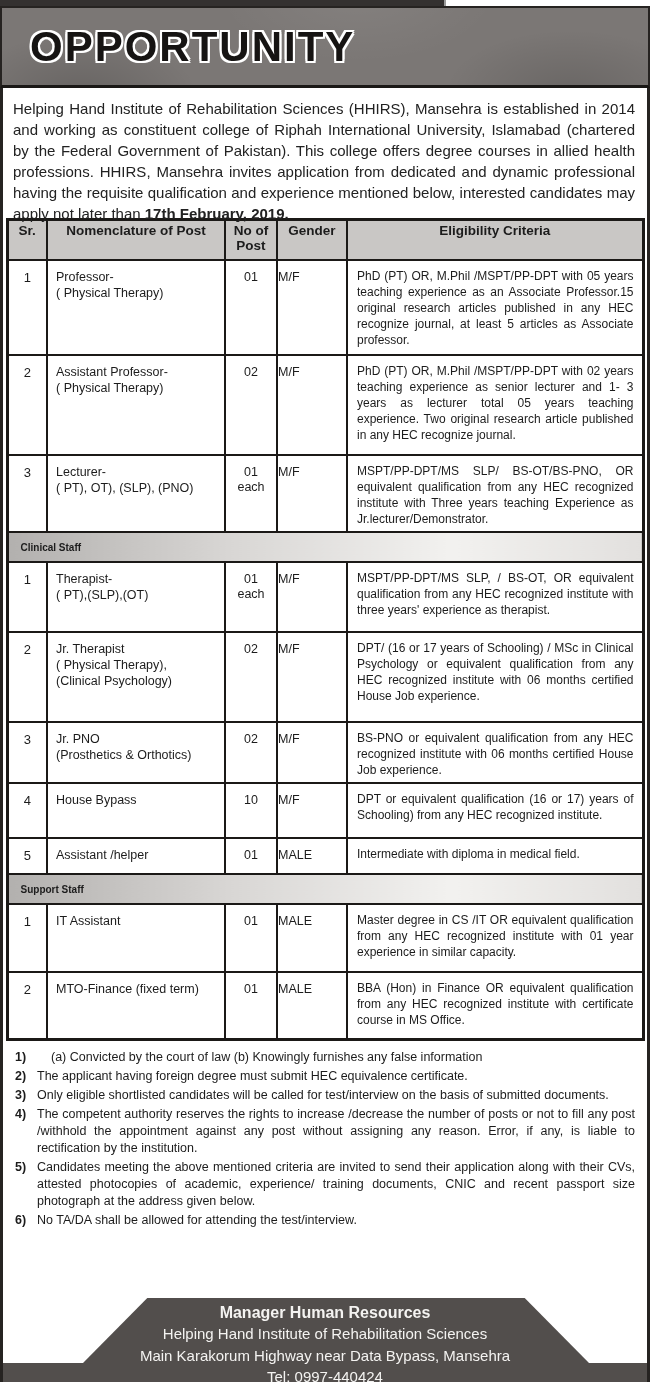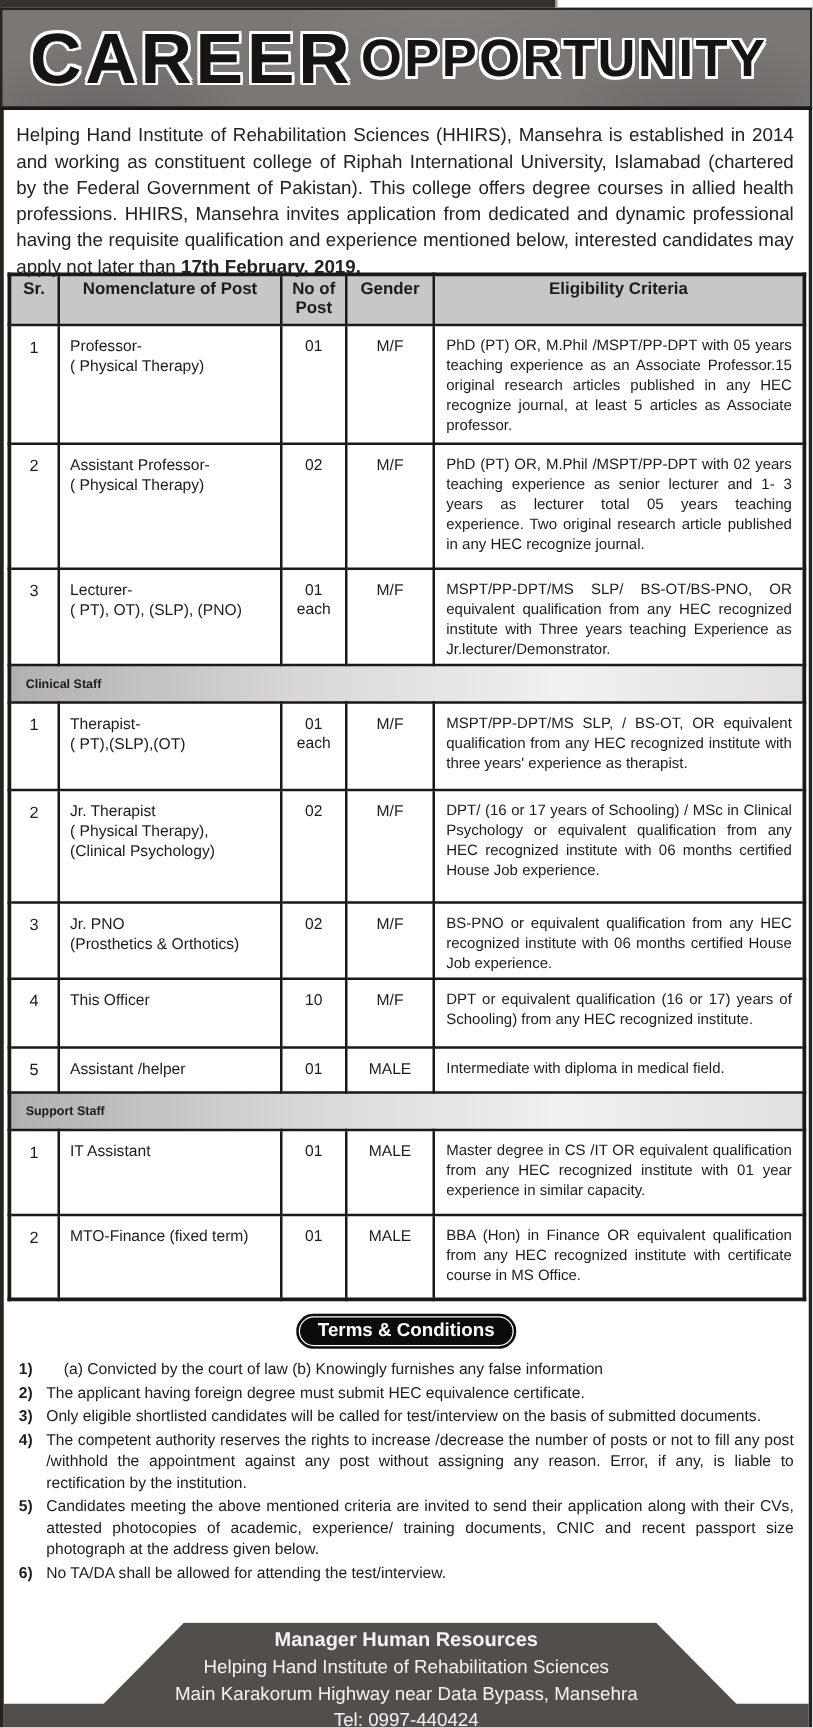--- a/index.html
+++ b/index.html
@@ -34,21 +34,21 @@
   
   table.jobs { border-collapse:collapse; width:636px; margin:0 auto; table-layout:fixed; }
   table.jobs col.c-sr{width:40px;} table.jobs col.c-post{width:178px;} table.jobs col.c-no{width:52px;}
   table.jobs col.c-g{width:70px;} table.jobs col.c-el{width:296px;}
   table.jobs td, table.jobs th { border:2px solid #1b1917; vertical-align:top; }
   table.jobs { border:3px solid #1b1917; }
   th.h { background:#c9c7c5; font-size:13.5px; font-weight:bold; text-align:center; vertical-align:middle; height:40px; line-height:15px; padding:2px; }
   td.sr { text-align:center; font-size:13px; padding-top:9px; }
   td.post { font-size:12.5px; padding:8px 4px 4px 8px; white-space:pre-line; line-height:16px; }
   td.no { text-align:center; font-size:12.5px; padding-top:9px; white-space:pre-line; line-height:15px; }
-  td.g { text-align:center; font-size:12.5px; padding-top:9px; }
+  td.g { font-size:12.5px; padding-top:9px; }
   td.el { font-size:12px; line-height:16px; padding:7px 8px 4px 9px; text-align:justify; }
   tr.band td { background:linear-gradient(90deg,#b2b0ae 0%,#d8d6d4 35%,#f2f1ef 70%,#e2e0de 100%);
     font-size:10px; font-weight:bold; padding:6px 0 5px 12px; vertical-align:middle; white-space:nowrap; }
 
   
   .terms { padding:8px 12px 4px 12px; height:255px; }
   .pill { width:176px; height:28px; margin:2px auto 8px auto; background:#0c0c0c; color:#fff;
     border-radius:15px; font-size:15px; font-weight:bold; text-align:center; line-height:27px;
     box-shadow:inset 0 0 0 2px #0c0c0c, inset 0 0 0 3px #fff; }
   .term { display:flex; font-size:12.5px; line-height:17px; margin-bottom:2px; }
@@ -68,21 +68,20 @@
 </head>
 <body>
 
 <div class="ad">
 
   <div class="top-strip">
     <div class="top-notch"></div>
   </div>
 
   <div class="masthead">
-    <span class="t1">CAREER</span>
     <span class="t2">OPPORTUNITY</span>
   </div>
 
   <div class="bodywrap">
 
     <p class="intro"><span>Helping Hand Institute of Rehabilitation Sciences (HHIRS), Mansehra is established in 2014 and working as constituent college of Riphah International University, Islamabad (chartered by the Federal Government of Pakistan). This college offers degree courses in allied health professions. HHIRS, Mansehra invites application from dedicated and dynamic professional having the requisite qualification and experience mentioned below, interested candidates may apply not later than </span><b>17th February, 2019.</b></p>
 
     <table class="jobs">
       <colgroup>
           <col class="c-sr">
@@ -152,21 +151,21 @@
       <tr style="height:60px">
         <td class="sr">3</td>
         <td class="post">Jr. PNO
 (Prosthetics &amp; Orthotics)</td>
         <td class="no">02</td>
         <td class="g">M/F</td>
         <td class="el">BS-PNO or equivalent qualification from any HEC recognized institute with 06 months certified House Job experience.</td>
       </tr>
       <tr style="height:55px">
         <td class="sr">4</td>
-        <td class="post">This Officer</td>
+        <td class="post">House Bypass</td>
         <td class="no">10</td>
         <td class="g">M/F</td>
         <td class="el">DPT or equivalent qualification (16 or 17) years of Schooling) from any HEC recognized institute.</td>
       </tr>
       <tr style="height:36px">
         <td class="sr">5</td>
         <td class="post">Assistant /helper</td>
         <td class="no">01</td>
         <td class="g">MALE</td>
         <td class="el">Intermediate with diploma in medical field.</td>
@@ -187,21 +186,20 @@
         <td class="sr">2</td>
         <td class="post">MTO-Finance (fixed term)</td>
         <td class="no">01</td>
         <td class="g">MALE</td>
         <td class="el">BBA (Hon) in Finance OR equivalent qualification from any HEC recognized institute with certificate course in MS Office.</td>
       </tr>
     </tbody>
       </table>
 
     <div class="terms">
-      <div class="pill">Terms &amp; Conditions</div>
 
       <div class="term">
         <span class="term-num">1)</span>
         <span class="term-body">
           <span class="term-sub" style="display:block">(a)   Convicted by the court of law (b)   Knowingly furnishes any false information</span>
         </span>
       </div>
       <div class="term">
         <span class="term-num">2)</span>
         <span class="term-body">The applicant having foreign degree must submit HEC equivalence certificate.</span>

